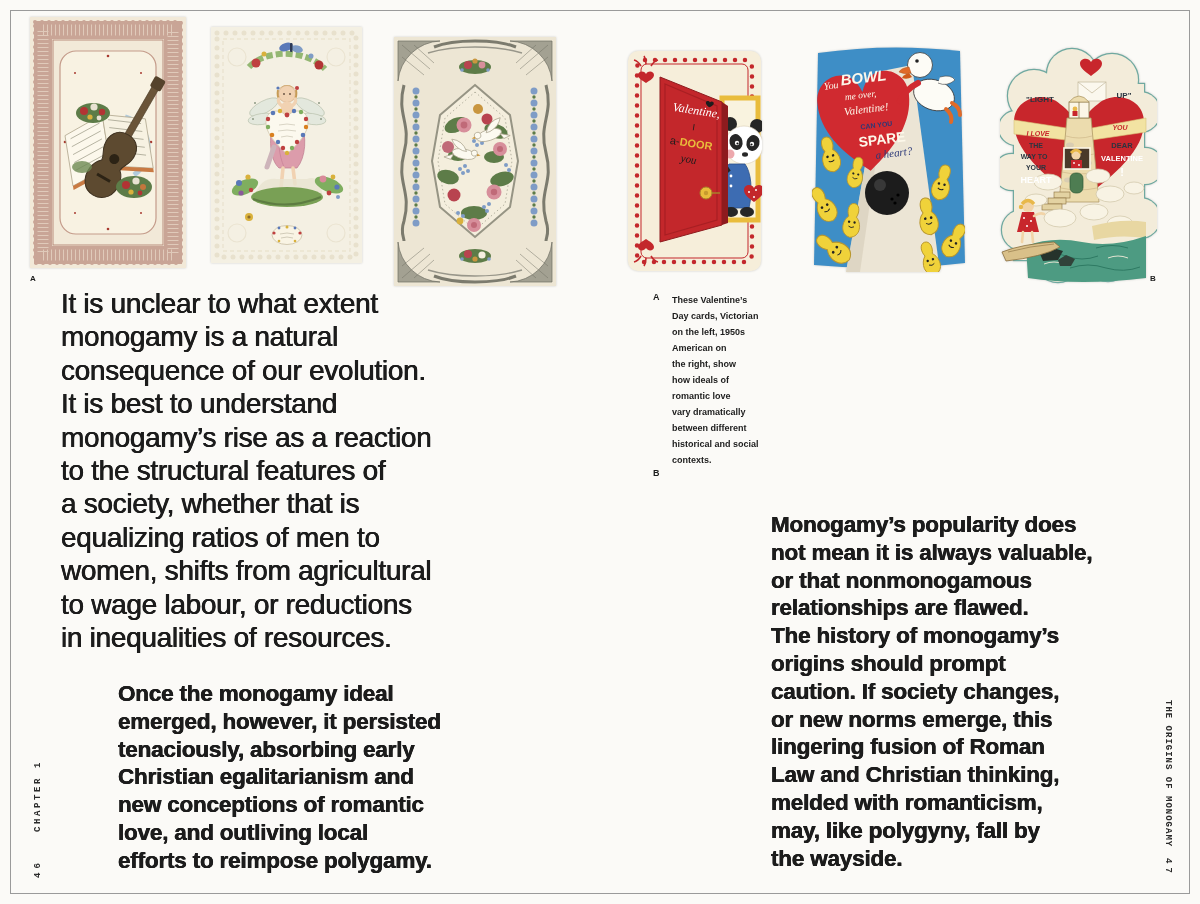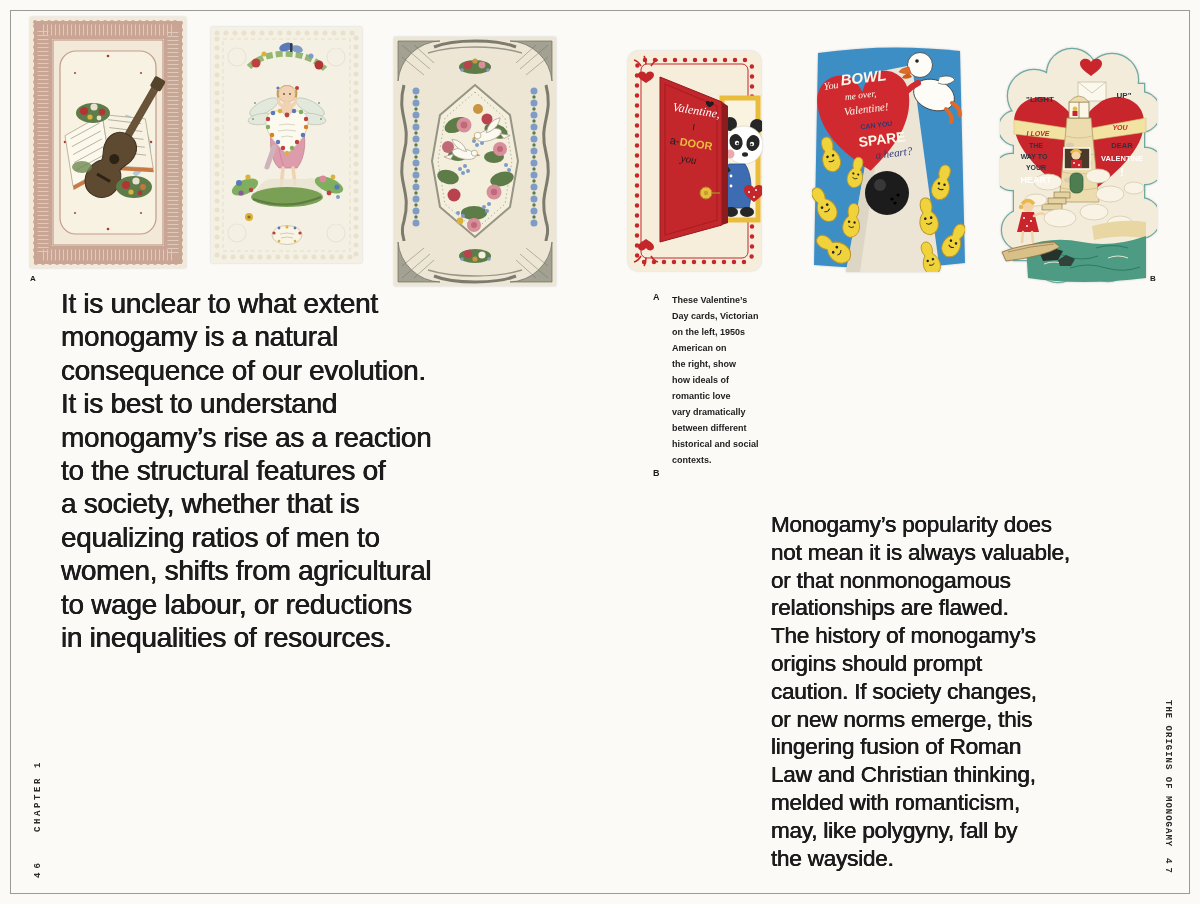--- a/index.html
+++ b/index.html
@@ -4,21 +4,21 @@
 <style>
   html,body{margin:0;padding:0;background:#fbfaf7;}
   #spread{position:relative;width:1200px;height:904px;background:#fbfaf7;overflow:hidden;
           font-family:"Liberation Sans","DejaVu Sans",sans-serif;color:#1c1c1c;}
   .frame{position:absolute;inset:10px;border:1px solid #9a9a9a;pointer-events:none;}
   .card{position:absolute;filter:drop-shadow(0 0 1px rgba(0,0,0,.18));}
   .fig-label{position:absolute;font-size:8px;font-weight:700;letter-spacing:.5px;}
   .headline{position:absolute;font-size:28px;line-height:33.4px;letter-spacing:-0.3px;
             white-space:pre-line;text-shadow:.35px 0 0 currentColor,-.35px 0 0 currentColor;}
   .para{position:absolute;font-size:22.5px;line-height:27.8px;letter-spacing:-0.2px;
-        white-space:pre-line;text-shadow:.3px 0 0 currentColor,-.3px 0 0 currentColor;}
+        white-space:pre-line;text-shadow:.3px 0 0 currentColor,-.3px 0 0 currentColor;font-weight:bold;}
   .captions{position:absolute;left:653px;top:292px;width:116px;}
   .cap-row{display:grid;grid-template-columns:19px 1fr;}
   .cap-label{font-size:9px;font-weight:700;line-height:11.5px;}
   .cap-text{font-size:9px;font-weight:700;line-height:16px;white-space:pre-line;letter-spacing:0;}
   .spine{position:absolute;font-family:"Liberation Mono","DejaVu Sans Mono",monospace;
          font-size:9px;font-weight:700;color:#2a2a2a;white-space:nowrap;transform-origin:0 0;}
   .spine-left{transform:rotate(-90deg);letter-spacing:2.6px;}
   .spine-right{transform:rotate(90deg);letter-spacing:1px;}
   .pgnum{letter-spacing:4px;}
   svg text{font-family:"Liberation Sans","DejaVu Sans",sans-serif;}
@@ -534,20 +534,27 @@
 consequence of our evolution.
 It is best to understand
 monogamy’s rise as a reaction
 to the structural features of
 a society, whether that is
 equalizing ratios of men to
 women, shifts from agricultural
 to wage labour, or reductions
 in inequalities of resources.</div>
 
+  <div class="para" style="left:118px;top:680px;width:430px">Once the monogamy ideal
+emerged, however, it persisted
+tenaciously, absorbing early
+Christian egalitarianism and
+new conceptions of romantic
+love, and outliving local
+efforts to reimpose polygamy.</div>
 
   <div class="captions">
     <div class="cap-row">
       <span class="cap-label">A</span>
       <span class="cap-text">These Valentine’s
 Day cards, Victorian
 on the left, 1950s
 American on
 the right, show
 how ideals of

